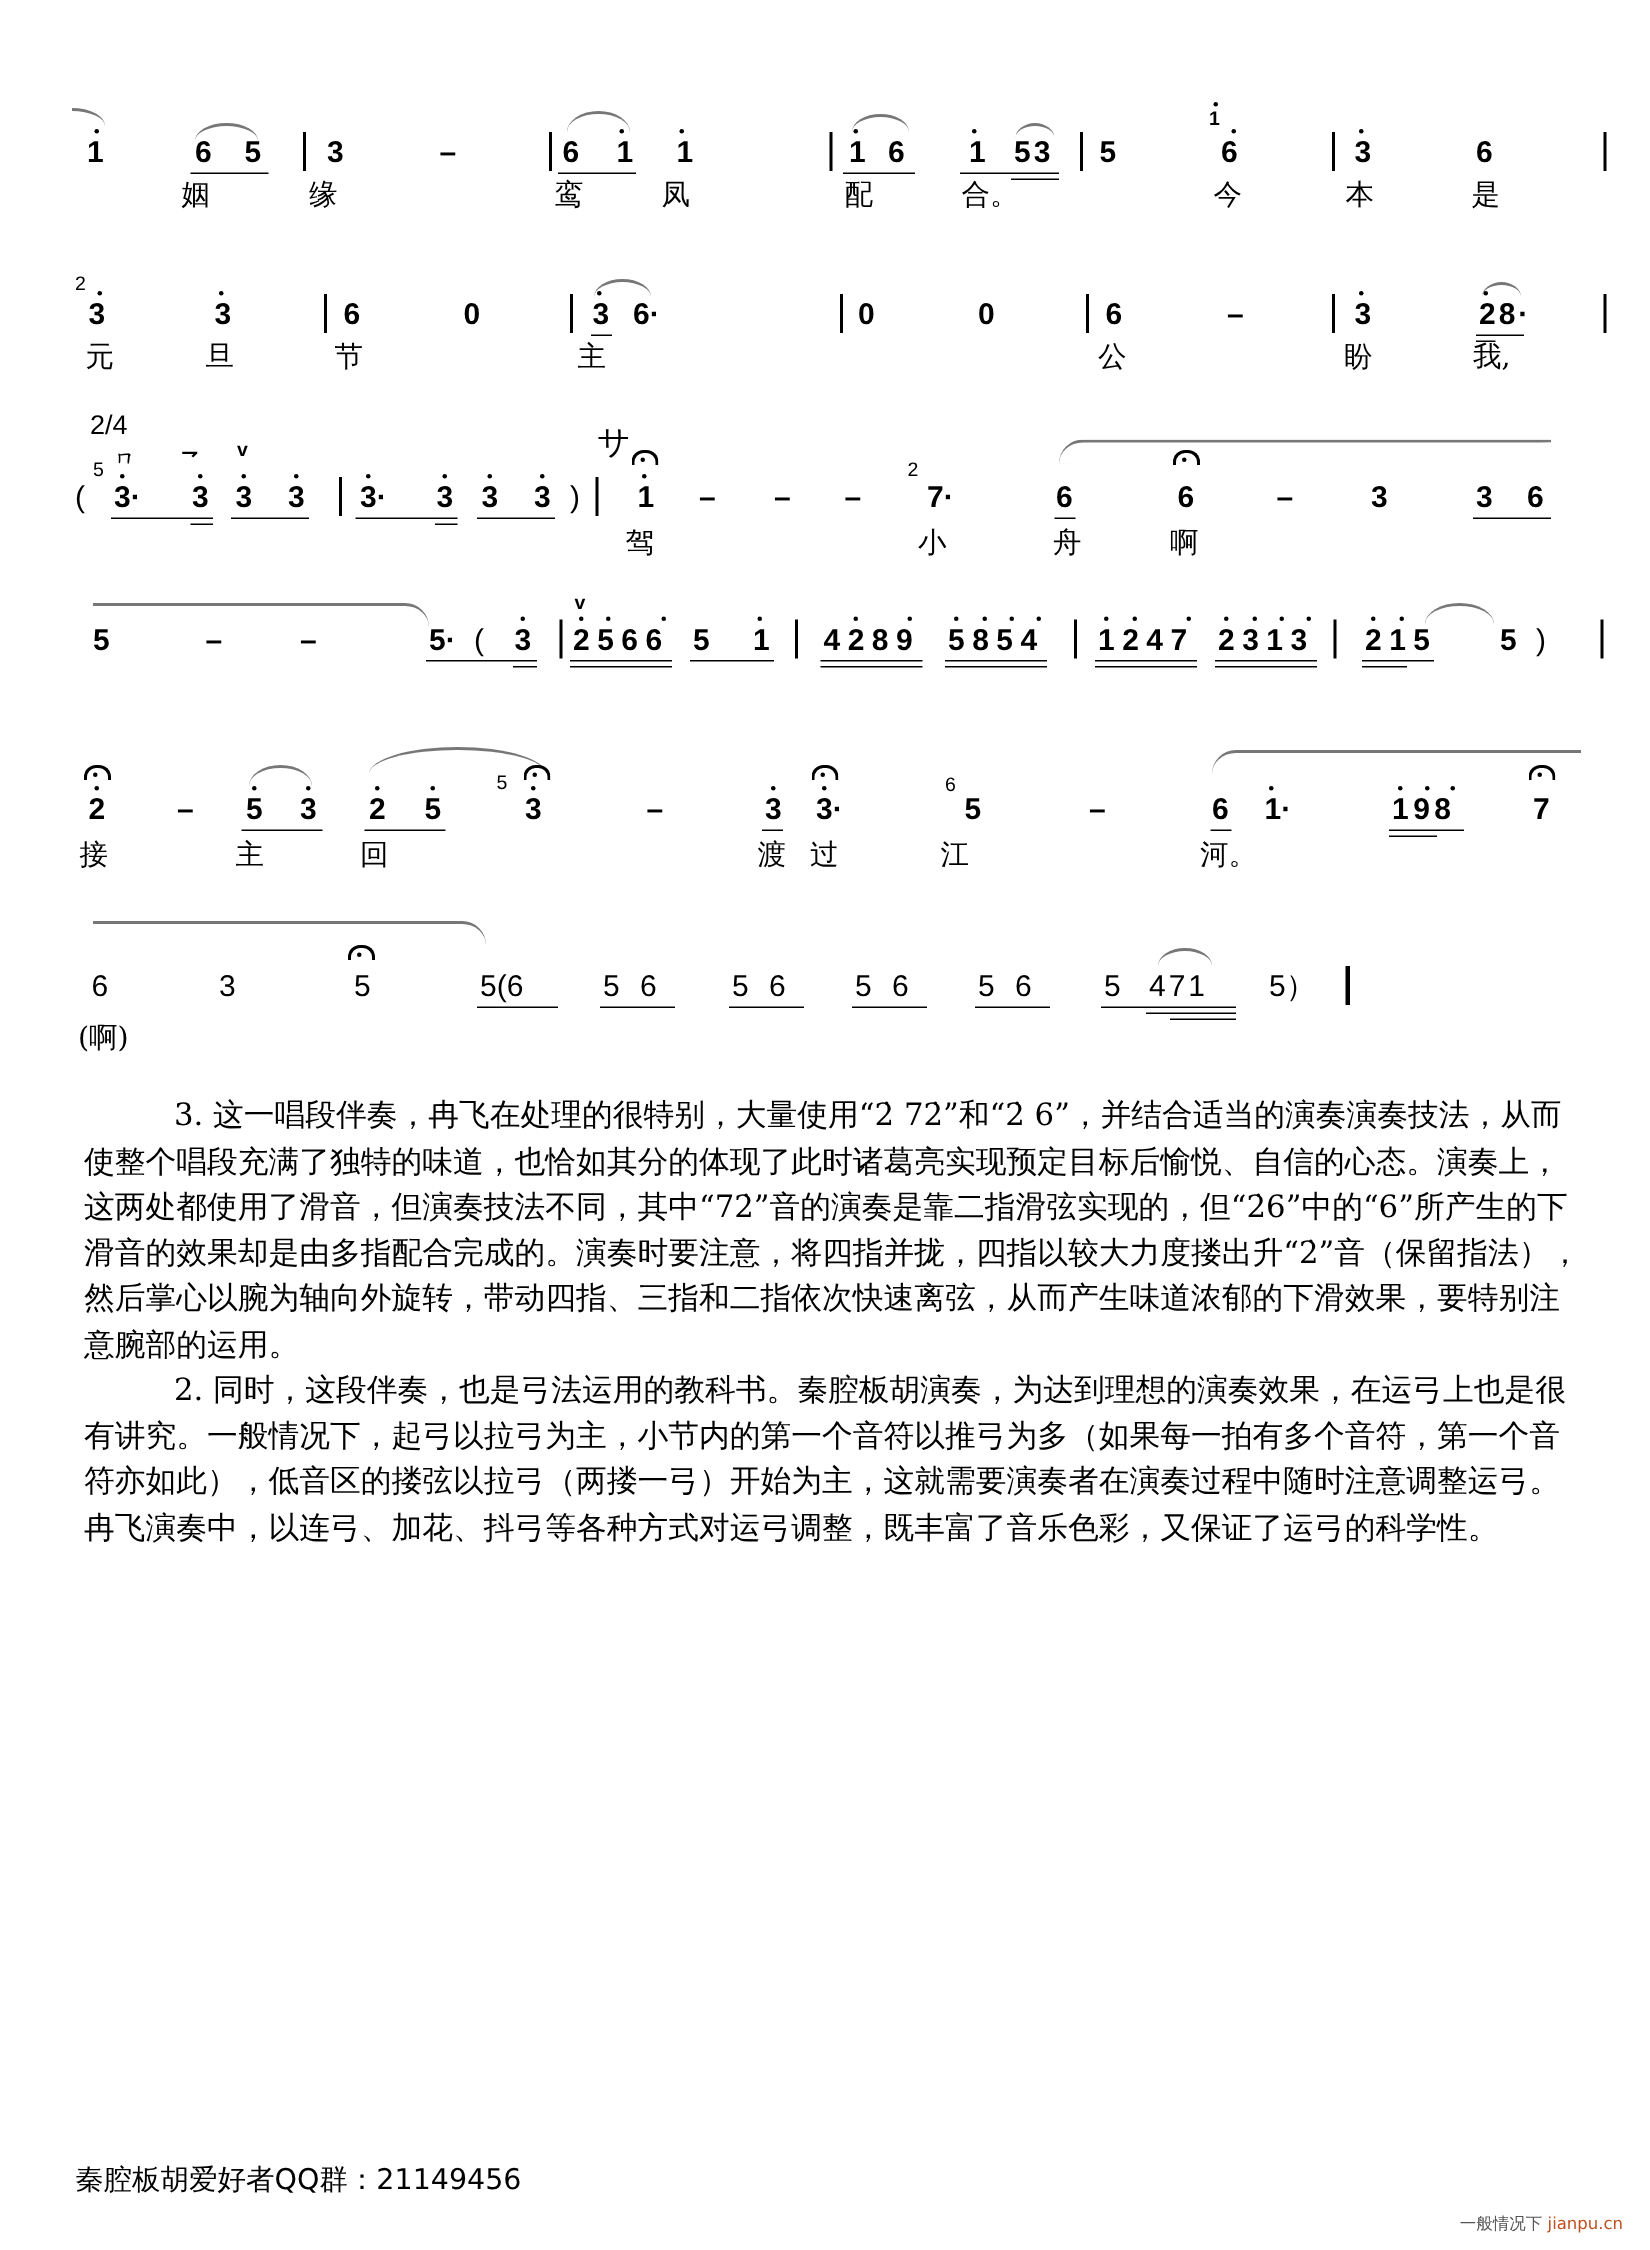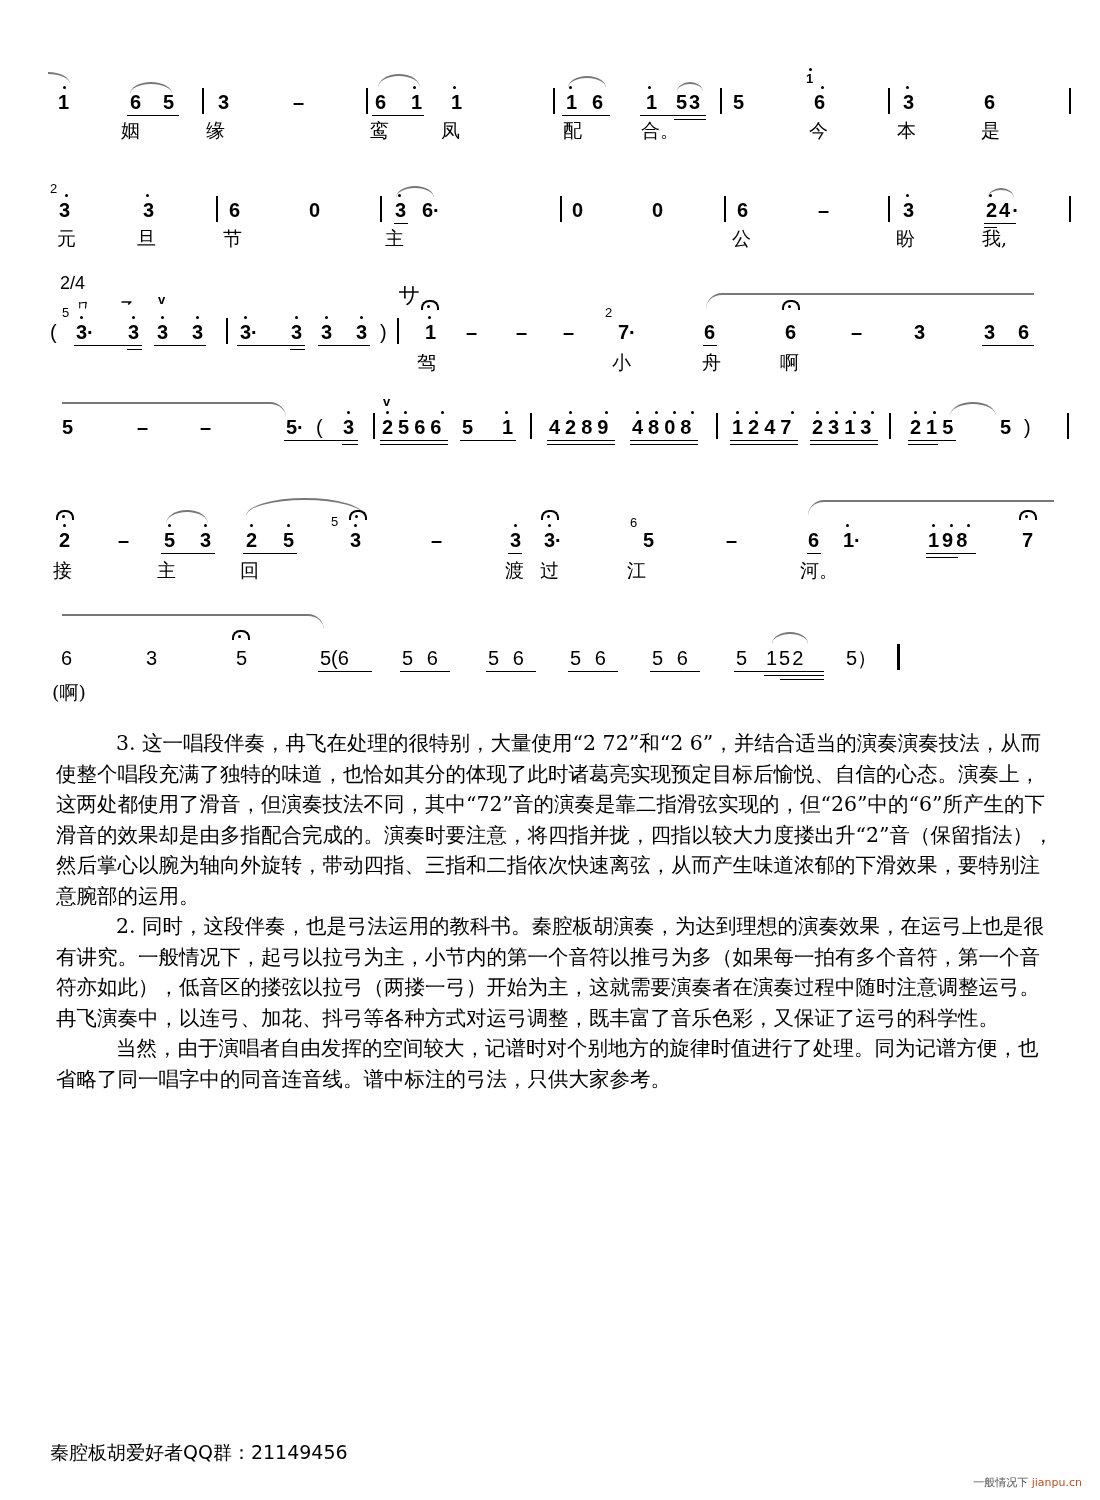--- a/index.html
+++ b/index.html
@@ -113,21 +113,21 @@
   <div class="bar" style="left:724px;top:196px;"></div>
   <span class="n" style="left:737px;top:200px;">6</span>
   <span class="ly" style="left:732px;top:228px;">公</span>
   <span class="n" style="left:818px;top:200px;">–</span>
 
   <div class="bar" style="left:888px;top:196px;"></div>
   <span class="n" style="left:903px;top:200px;">3</span>
   <span class="dot" style="left:906px;top:194px;"></span>
   <span class="ly" style="left:896px;top:228px;" ))="">盼</span>
   <div class="slur" style="left:988px;top:188px;width:26px;height:8px;"></div>
-  <span class="n" style="left:986px;top:200px;letter-spacing:2px;">24·</span>
+  <span class="n" style="left:986px;top:200px;letter-spacing:2px;">28·</span>
   <span class="dot" style="left:989px;top:194px;"></span>
   <div class="ul" style="left:984px;top:223px;width:32px;"></div>
   <div class="ul" style="left:984px;top:227px;width:13px;"></div>
   <span class="ly" style="left:982px;top:228px;">我,</span>
   <div class="bar" style="left:1069px;top:196px;"></div>
 
   <span style="position:absolute;left:60px;top:273px;font-family:'Liberation Sans',sans-serif;font-size:18px;">2/4</span>
   <span class="n" style="left:50px;top:322px;font-weight:normal;">(</span>
   <span class="grace" style="left:62px;top:306px;">5</span>
   <span class="small" style="left:77px;top:296px;">ㄇ</span>
@@ -208,21 +208,21 @@
   <span class="n" style="left:502px;top:417px;">1</span>
   <span class="dot" style="left:505px;top:411px;"></span>
   <div class="ul" style="left:460px;top:440px;width:56px;"></div>
 
   <div class="bar" style="left:530px;top:413px;"></div>
   <span class="n" style="left:549px;top:417px;letter-spacing:5px;">4289</span>
   <span class="dot" style="left:569px;top:411px;"></span>
   <span class="dot" style="left:605px;top:411px;"></span>
   <div class="ul" style="left:547px;top:440px;width:68px;"></div>
   <div class="ul" style="left:547px;top:444px;width:68px;"></div>
-  <span class="n" style="left:632px;top:417px;letter-spacing:5px;">4808</span>
+  <span class="n" style="left:632px;top:417px;letter-spacing:5px;">5854</span>
   <span class="dot" style="left:636px;top:411px;"></span>
   <span class="dot" style="left:655px;top:411px;"></span>
   <span class="dot" style="left:673px;top:411px;"></span>
   <span class="dot" style="left:691px;top:411px;"></span>
   <div class="ul" style="left:630px;top:440px;width:68px;"></div>
   <div class="ul" style="left:630px;top:444px;width:68px;"></div>
 
   <div class="bar" style="left:716px;top:413px;"></div>
   <span class="n" style="left:732px;top:417px;letter-spacing:5px;">1247</span>
   <span class="dot" style="left:736px;top:411px;"></span>
@@ -310,29 +310,28 @@
   <span class="n" style="left:402px;top:648px;font-weight:normal;word-spacing:8px;">5 6</span>
   <div class="ul" style="left:400px;top:671px;width:50px;"></div>
   <span class="n" style="left:488px;top:648px;font-weight:normal;word-spacing:8px;">5 6</span>
   <div class="ul" style="left:486px;top:671px;width:50px;"></div>
   <span class="n" style="left:570px;top:648px;font-weight:normal;word-spacing:8px;">5 6</span>
   <div class="ul" style="left:568px;top:671px;width:50px;"></div>
   <span class="n" style="left:652px;top:648px;font-weight:normal;word-spacing:8px;">5 6</span>
   <div class="ul" style="left:650px;top:671px;width:50px;"></div>
   <span class="n" style="left:736px;top:648px;font-weight:normal;">5</span>
   <div class="slur" style="left:772px;top:632px;width:36px;height:10px;"></div>
-  <span class="n" style="left:766px;top:648px;font-weight:normal;letter-spacing:2px;">152</span>
+  <span class="n" style="left:766px;top:648px;font-weight:normal;letter-spacing:2px;">471</span>
   <div class="ul" style="left:734px;top:671px;width:90px;"></div>
   <div class="ul" style="left:764px;top:675px;width:60px;"></div>
   <div class="ul" style="left:780px;top:679px;width:44px;"></div>
   <span class="n" style="left:846px;top:648px;font-weight:normal;">5）</span>
   <div class="dbl" style="left:897px;top:644px;"></div>
   <span class="ly" style="left:52px;top:682px;">(啊)</span>
 </div>
 
 <div class="notes">
   <p class="indent">3. 这一唱段伴奏，冉飞在处理的很特别，大量使用“2̇ 72̇”和“2̇ 6”，并结合适当的演奏演奏技法，从而使整个唱段充满了独特的味道，也恰如其分的体现了此时诸葛亮实现预定目标后愉悦、自信的心态。演奏上，这两处都使用了滑音，但演奏技法不同，其中“72̇”音的演奏是靠二指滑弦实现的，但“2̇6”中的“6”所产生的下滑音的效果却是由多指配合完成的。演奏时要注意，将四指并拢，四指以较大力度搂出升“2̇”音（保留指法），然后掌心以腕为轴向外旋转，带动四指、三指和二指依次快速离弦，从而产生味道浓郁的下滑效果，要特别注意腕部的运用。</p>
   <p class="indent">2. 同时，这段伴奏，也是弓法运用的教科书。秦腔板胡演奏，为达到理想的演奏效果，在运弓上也是很有讲究。一般情况下，起弓以拉弓为主，小节内的第一个音符以推弓为多（如果每一拍有多个音符，第一个音符亦如此），低音区的搂弦以拉弓（两搂一弓）开始为主，这就需要演奏者在演奏过程中随时注意调整运弓。冉飞演奏中，以连弓、加花、抖弓等各种方式对运弓调整，既丰富了音乐色彩，又保证了运弓的科学性。</p>
-  <p class="indent">当然，由于演唱者自由发挥的空间较大，记谱时对个别地方的旋律时值进行了处理。同为记谱方便，也省略了同一唱字中的同音连音线。谱中标注的弓法，只供大家参考。</p>
 </div>
 
 <div class="footer">秦腔板胡爱好者QQ群：21149456</div>
 <div class="wm"><span style="color:#555">一般情况下</span> <span>jianpu.cn</span></div>
 
 </body></html>

